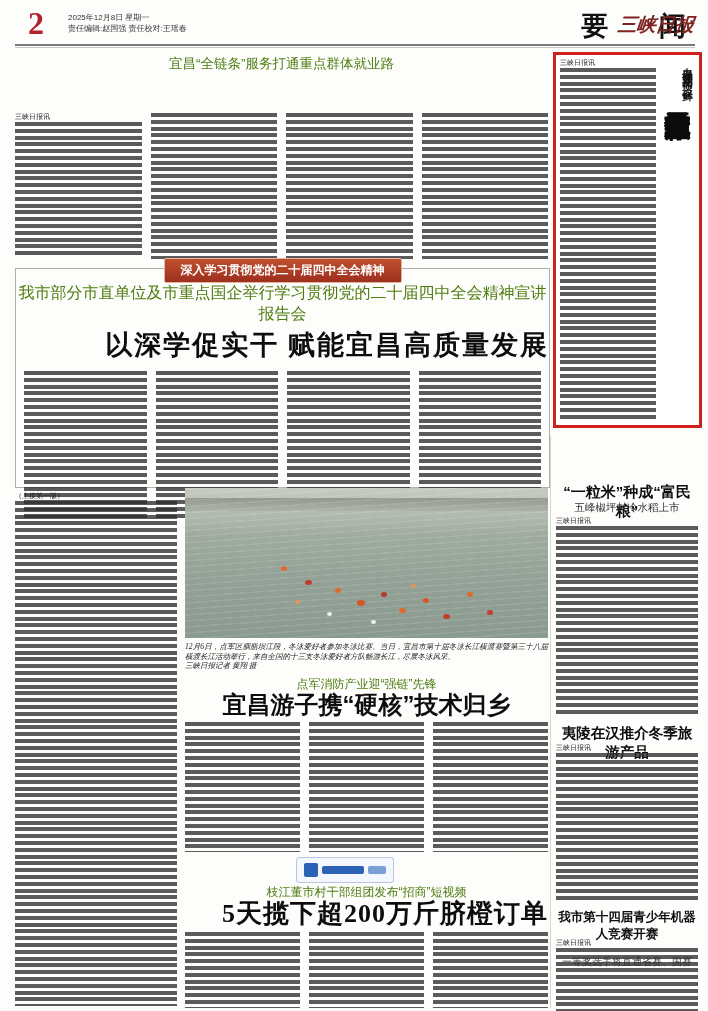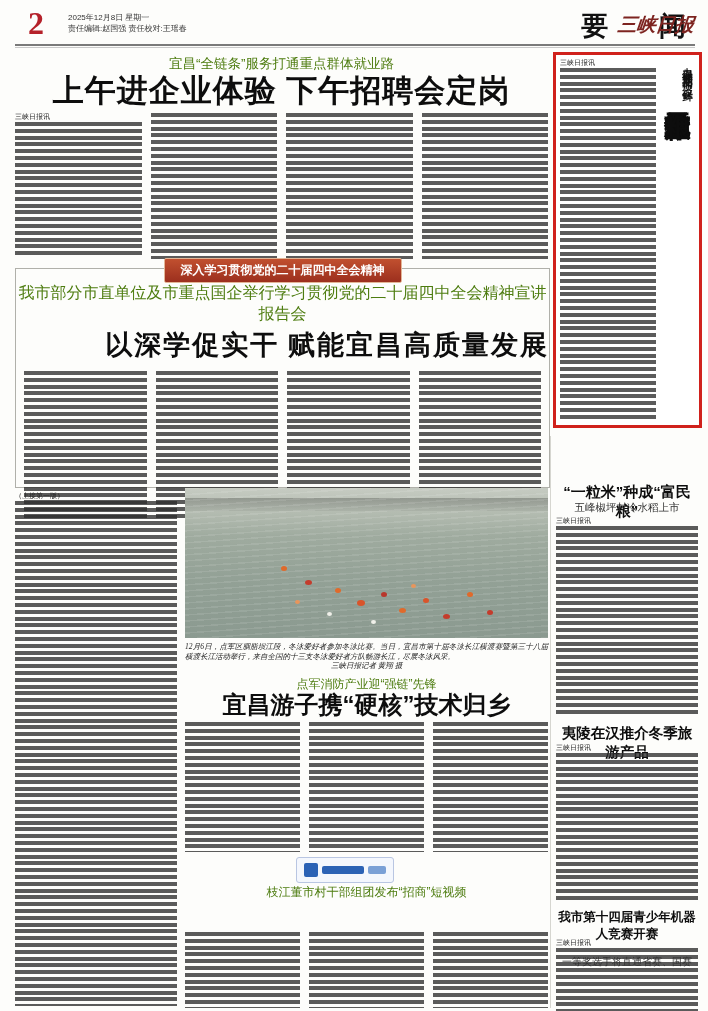--- a/index.html
+++ b/index.html
@@ -34,21 +34,21 @@
   
   .photo{left:185px;top:488px;width:363px;height:150px;overflow:hidden;
         background:linear-gradient(#c6cbc2 0px,#b4bcb1 24px,#9fab9f 48px,#93a196 90px,#8b9a90 150px);}
   .photo .shore{position:absolute;left:0;right:0;top:10px;height:13px;
         background:linear-gradient(rgba(110,115,108,.55),rgba(140,146,138,.25));}
   .photo .ripples{position:absolute;inset:0;
         background:repeating-linear-gradient(176deg,rgba(255,255,255,.10) 0 1.5px,transparent 1.5px 6px);}
   .dot{position:absolute;border-radius:50%;}
   .caption{left:185px;top:642px;width:363px;font-style:italic;font-size:7.5px;line-height:9.5px;
         color:#222;text-align:justify;font-family:"Liberation Serif",serif;}
-  .credit{display:block;text-align:center;font-style:italic;}
+  .credit{display:block;text-align:left;font-style:italic;}
   
   .redbox{left:553px;top:52px;width:149px;height:376px;border:3px solid #d0211c;
         background:#fff;box-sizing:border-box;display:flex;padding:4px;}
   .redbox .bodytxt{flex:1;margin-right:4px;}
   .vhead{writing-mode:vertical-rl;display:flex;}
   .vhead .vkicker{font-size:10.5px;font-weight:bold;letter-spacing:2px;color:#111;margin-left:3px;}
   .vhead .vtitle{font:bold 26px "Liberation Serif",serif;letter-spacing:0px;color:#0d0d0d;}
   .rc{left:556px;width:142px;margin-top:43px;}
   .divider-v{left:550px;top:436px;width:1px;height:572px;background:#d6d6d0;}
   .promo-badge{left:296px;top:857px;width:96px;height:24px;border:1px solid #b9c6e2;border-radius:3px;
@@ -64,21 +64,20 @@
   <div class="abs hdr-meta">
     <div>2025年12月8日 星期一</div>
     <div>责任编辑:赵国强  责任校对:王瑶春</div>
   </div>
   <div class="abs section-title">要 闻</div>
   <div class="abs masthead">三峡日报</div>
   <div class="abs hdr-rule"></div>
   <div class="abs hdr-rule2"></div>
 
   <div class="abs kicker" style="left:15px;top:55px;width:533px;font-size:13.5px;">宜昌“全链条”服务打通重点群体就业路</div>
-  <div class="abs headline-sans" style="left:15px;top:70px;width:533px;font-size:31px;letter-spacing:1px;">上午进企业体验 下午招聘会定岗</div>
   <div class="abs cols" style="left:15px;top:113px;width:533px;height:146px;">
     <div class="col">
       <div class="lead">三峡日报讯</div>
       <div class="greek" style="height:136px;"></div>
     </div>
     <div class="col greek"></div>
     <div class="col greek"></div>
     <div class="col greek"></div>
   </div>
 
@@ -129,20 +128,21 @@
     <div class="col greek"></div>
     <div class="col greek"></div>
   </div>
   <div class="abs promo-badge">
     <i style="width:14px;height:14px;"></i>
     <i style="width:42px;height:8px;"></i>
     <i style="width:18px;height:8px;background:#7aa0d6;"></i>
   </div>
 
   <div class="abs kicker" style="left:185px;top:884px;width:363px;font-size:12px;">枝江董市村干部组团发布“招商”短视频</div>
+  <div class="abs headline-serif" style="left:185px;top:896px;width:363px;font-size:26px;letter-spacing:1px;">5天揽下超200万斤脐橙订单</div>
   <div class="abs cols" style="left:185px;top:932px;width:363px;height:76px;">
     <div class="col greek"></div>
     <div class="col greek"></div>
     <div class="col greek"></div>
   </div>
 
   <div class="abs divider-v"></div>
 
   <div class="abs redbox">
     <div class="bodytxt">

